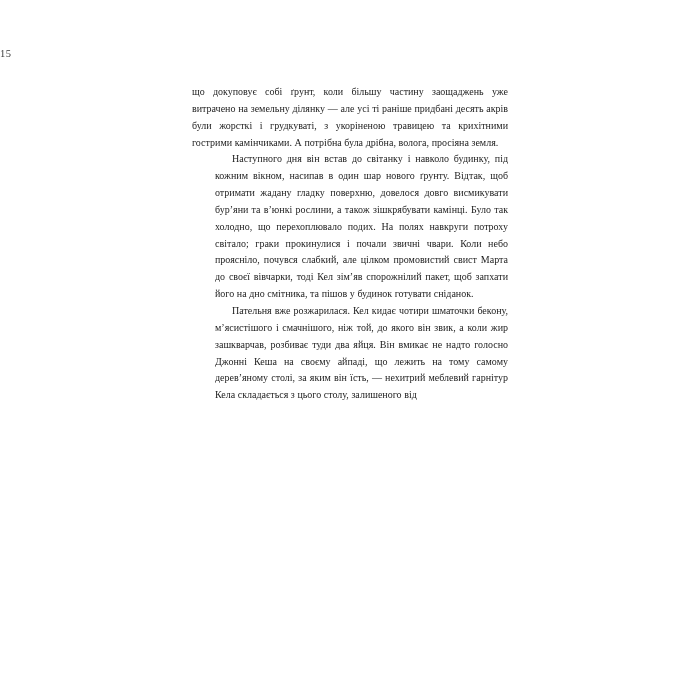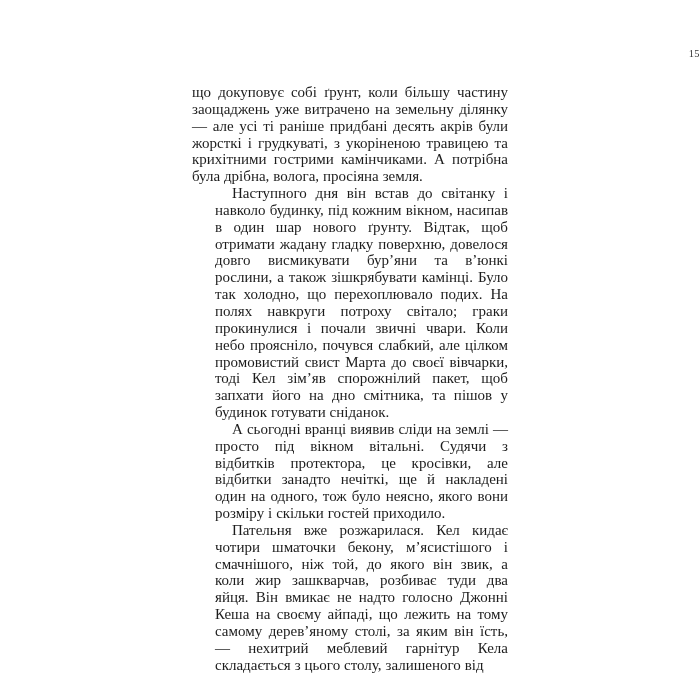--- a/index.html
+++ b/index.html
@@ -22,38 +22,38 @@
     background: #ffffff;
     box-sizing: border-box;
   }
 
   
   .folio {
     position: absolute;
     top: 48px;
     left: 0;
     width: 700px;
-    text-align: right;
+    text-align: left;
     font-size: 10.5px;
     letter-spacing: 0.4px;
     color: #3a3a3a;
     font-family: "Liberation Serif", "DejaVu Serif", serif;
   }
 
   
   .textblock {
     position: absolute;
     top: 84px;
     left: 192px;
     width: 316px;
   }
 
   .para {
     margin: 0;
-    font-size: 15px;
+    font-size: 10px;
     line-height: 16.85px;
     text-align: justify;
     text-align-last: left;
     color: #1c1c1c;
     -webkit-font-smoothing: antialiased;
     hyphens: manual;
     word-spacing: 0.01em;
     font-family: Liberation Serif, serif;
   }
 
@@ -74,17 +74,16 @@
 </head>
 <body>
 
 <div class="page">
 
   <div class="folio">15</div>
 
   <div class="textblock">
     <p class="para cont">що докуповує собі ґрунт, коли більшу частину заощаджень уже витрачено на земельну ділянку — але усі ті раніше придбані десять акрів були жорсткі і грудкуваті, з укоріненою травицею та крихітними гострими камінчиками. А потрібна була дрібна, волога, просіяна земля.</p>
     <p class="para indent">Наступного дня він встав до світанку і навколо будинку, під кожним вікном, насипав в один шар нового ґрунту. Відтак, щоб отримати жадану гладку поверхню, довелося довго висмикувати бур’яни та в’юнкі рослини, а також зішкрябувати камінці. Було так холодно, що перехоплювало подих. На полях навкруги потроху світало; граки прокинулися і почали звичні чвари. Коли небо прояснiло, почувся слабкий, але цілком промовистий свист Марта до своєї вівчарки, тоді Кел зім’яв спорожнілий пакет, щоб запхати його на дно смітника, та пішов у будинок готувати сніданок.</p>
-    <p class="para indent">А сьогодні вранці виявив сліди на землі — просто під вікном вітальні. Судячи з відбитків протектора, це кросівки, але відбитки занадто нечіткі, ще й накладені один на одного, тож було неясно, якого вони розміру і скільки гостей приходило.</p>
     <p class="para indent">Пательня вже розжарилася. Кел кидає чотири шматочки бекону, м’ясистішого і смачнішого, ніж той, до якого він звик, а коли жир зашкварчав, розбиває туди два яйця. Він вмикає не надто голосно Джонні Кеша на своєму айпаді, що лежить на тому самому дерев’яному столі, за яким він їсть, — нехитрий меблевий гарнітур Кела складається з цього столу, залишеного від</p>
   </div>
 
 </div>
 
 </body></html>

